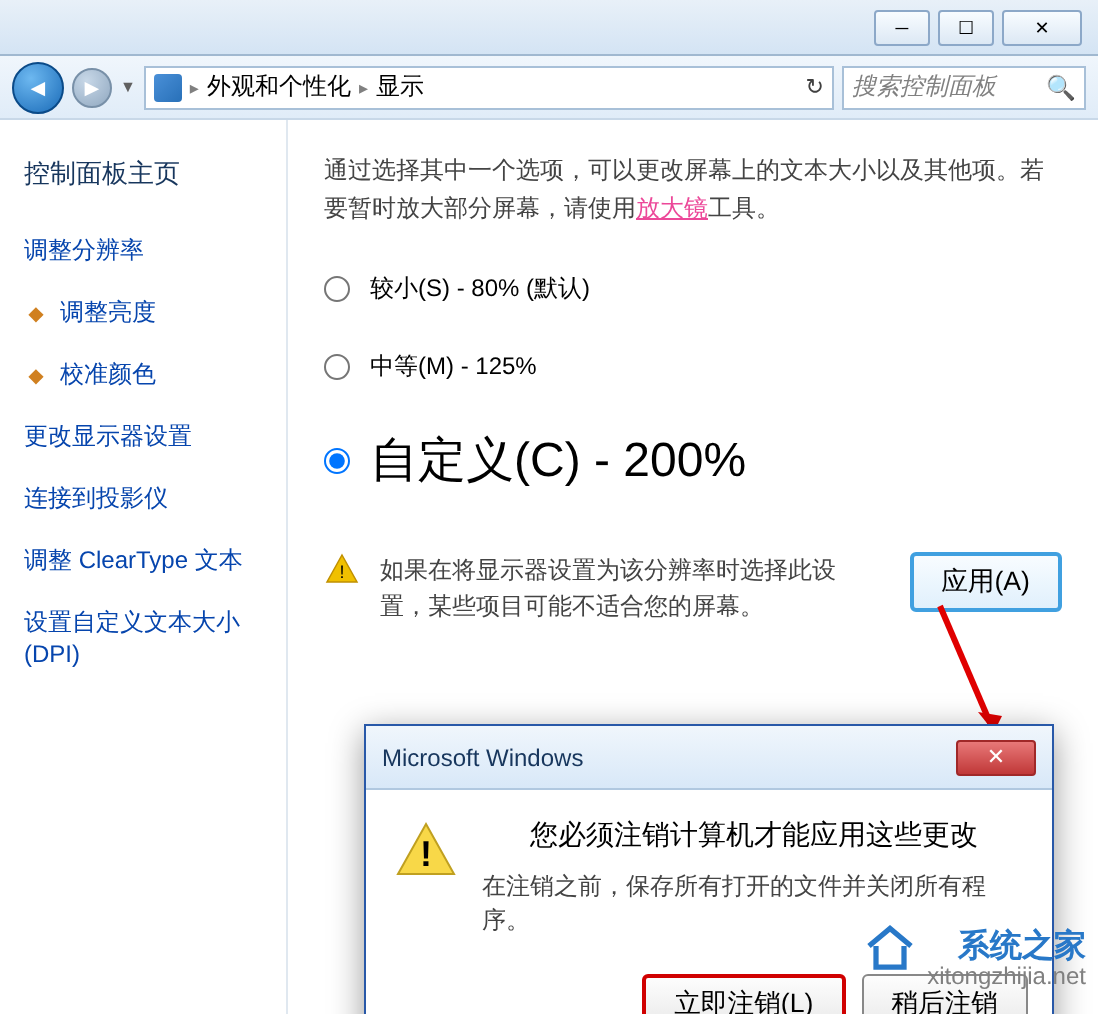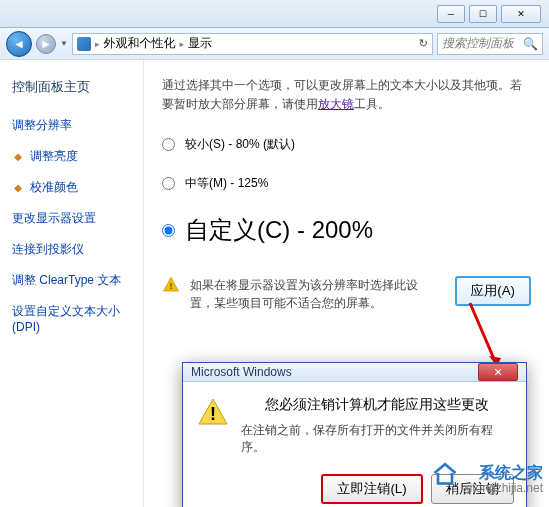--- a/index.html
+++ b/index.html
@@ -13,55 +13,55 @@
     
     .navbar { height: 32px; background: linear-gradient(to bottom, #f0f6fc 0%, #e0ecf8 100%); display: flex; align-items: center; padding: 0 6px; gap: 4px; border-bottom: 1px solid #c8d8e8; }
     .nav-back, .nav-fwd { width: 26px; height: 26px; border-radius: 50%; background: radial-gradient(circle at 35% 30%, #6db8f0, #1a6bb8); display: flex; align-items: center; justify-content: center; color: #fff; cursor: pointer; border: 1px solid #0a4a88; }
     .nav-fwd { width: 20px; height: 20px; background: radial-gradient(circle at 35% 30%, #c8d8e8, #90a8c0); border-color: #7890a8; }
     .nav-dropdown { font-size: 8px; color: #606060; cursor: pointer; }
     .address { flex: 1; height: 22px; background: #fff; border: 1px solid #a8c0d8; display: flex; align-items: center; padding: 0 4px; gap: 4px; }
     .addr-icon { width: 14px; height: 14px; background: linear-gradient(135deg, #4a90d8, #2870b8); border-radius: 2px; }
     .crumb { color: #000; }
     .crumb-sep { color: #808080; font-size: 9px; }
     .addr-refresh { font-size: 11px; color: #404040; cursor: pointer; margin-left: auto; }
-    .search { width: 106px; height: 22px; background: #fff; border: 1px solid #a8c0d8; display: flex; align-items: center; padding: 0 4px; color: #808080; font-style: italic; }
+    .search { width: 122px; height: 22px; background: #fff; border: 1px solid #a8c0d8; display: flex; align-items: center; padding: 0 4px; color: #808080; font-style: italic; }
     .search-icon { margin-left: auto; color: #4080c0; cursor: pointer; font-style: normal; }
     
     
     .main { display: flex; height: calc(100% - 60px); }
     .sidebar { width: 144px; padding: 14px 12px; border-right: 1px solid #e0e8f0; }
     .side-link { color: #0645ad; cursor: pointer; padding: 4px 0; display: block; }
     .side-home { color: #17365d; font-size: 13px; margin-bottom: 10px; display: block; }
     .side-item { display: flex; align-items: center; gap: 6px; padding: 3px 0; }
     .bullet-icon { width: 12px; height: 12px; display: flex; align-items: center; justify-content: center; color: #808080; font-size: 10px; }
     .bullet-icon.colored { color: #d08020; }
     .side-divider { height: 40px; }
     .side-section-title { color: #17365d; font-size: 13px; margin: 16px 0 6px; }
     
     .content { flex: 1; padding: 16px 18px; position: relative; }
     .page-title { color: #003399; font-size: 15px; margin-bottom: 10px; }
     .desc { color: #444; line-height: 1.6; margin-bottom: 18px; }
-    .link-inline { color: #4c1d95; text-decoration: underline; cursor: pointer; }
+    .link-inline { color: #ec4899; text-decoration: underline; cursor: pointer; }
     
     .radio-row { display: flex; align-items: center; gap: 10px; margin: 22px 0; }
     .radio-row input { cursor: pointer; }
     .radio-label { cursor: pointer; }
     .radio-label.large { font-size: 24px; font-weight: 300; }
     
     .warn-row { display: flex; align-items: flex-start; gap: 10px; margin-top: 30px; }
     .warn-icon { width: 18px; height: 18px; flex-shrink: 0; }
     .warn-text { color: #444; line-height: 1.5; flex: 1; }
     .apply-btn { padding: 4px 14px; border: 2px solid #40a0e0; background: linear-gradient(to bottom, #f8fcff, #e0f0fc); cursor: pointer; border-radius: 3px; margin-left: 8px; }
     
     
     .arrow { position: absolute; right: 44px; top: 238px; pointer-events: none; }
     
     
     .dialog { position: absolute; left: 182px; top: 362px; width: 345px; border: 1px solid #2858a8; box-shadow: 0 4px 16px rgba(0,0,0,0.4); background: #fff; }
-    .dlg-title { height: 19px; background: linear-gradient(to bottom, #f0f6fc, #d8e8f8); display: flex; align-items: center; padding: 0 8px; border-bottom: 1px solid #b0c8e0; }
+    .dlg-title { height: 32px; background: linear-gradient(to bottom, #f0f6fc, #d8e8f8); display: flex; align-items: center; padding: 0 8px; border-bottom: 1px solid #b0c8e0; }
     .dlg-title-text { color: #17365d; }
     .dlg-close { margin-left: auto; width: 40px; height: 18px; background: linear-gradient(to bottom, #e87878, #c03838); border: 1px solid #a02828; border-radius: 2px; color: #fff; display: flex; align-items: center; justify-content: center; font-size: 11px; cursor: pointer; }
     .dlg-body { padding: 14px 14px 10px 14px; display: flex; gap: 12px; }
     .dlg-icon { width: 32px; height: 32px; flex-shrink: 0; }
     .dlg-msg { flex: 1; }
     .dlg-heading { color: #000000; font-size: 14px; margin-bottom: 8px; margin-left: 24px; }
     .dlg-sub { color: #444; }
     .dlg-footer { padding: 8px 12px 12px; display: flex; justify-content: flex-end; gap: 8px; }
     .dlg-btn { padding: 4px 14px; border: 1px solid #888; background: linear-gradient(to bottom, #fdfdfd, #e8e8e8); cursor: pointer; border-radius: 3px; }
     .dlg-btn.primary { border: 2px solid #d00000; }

